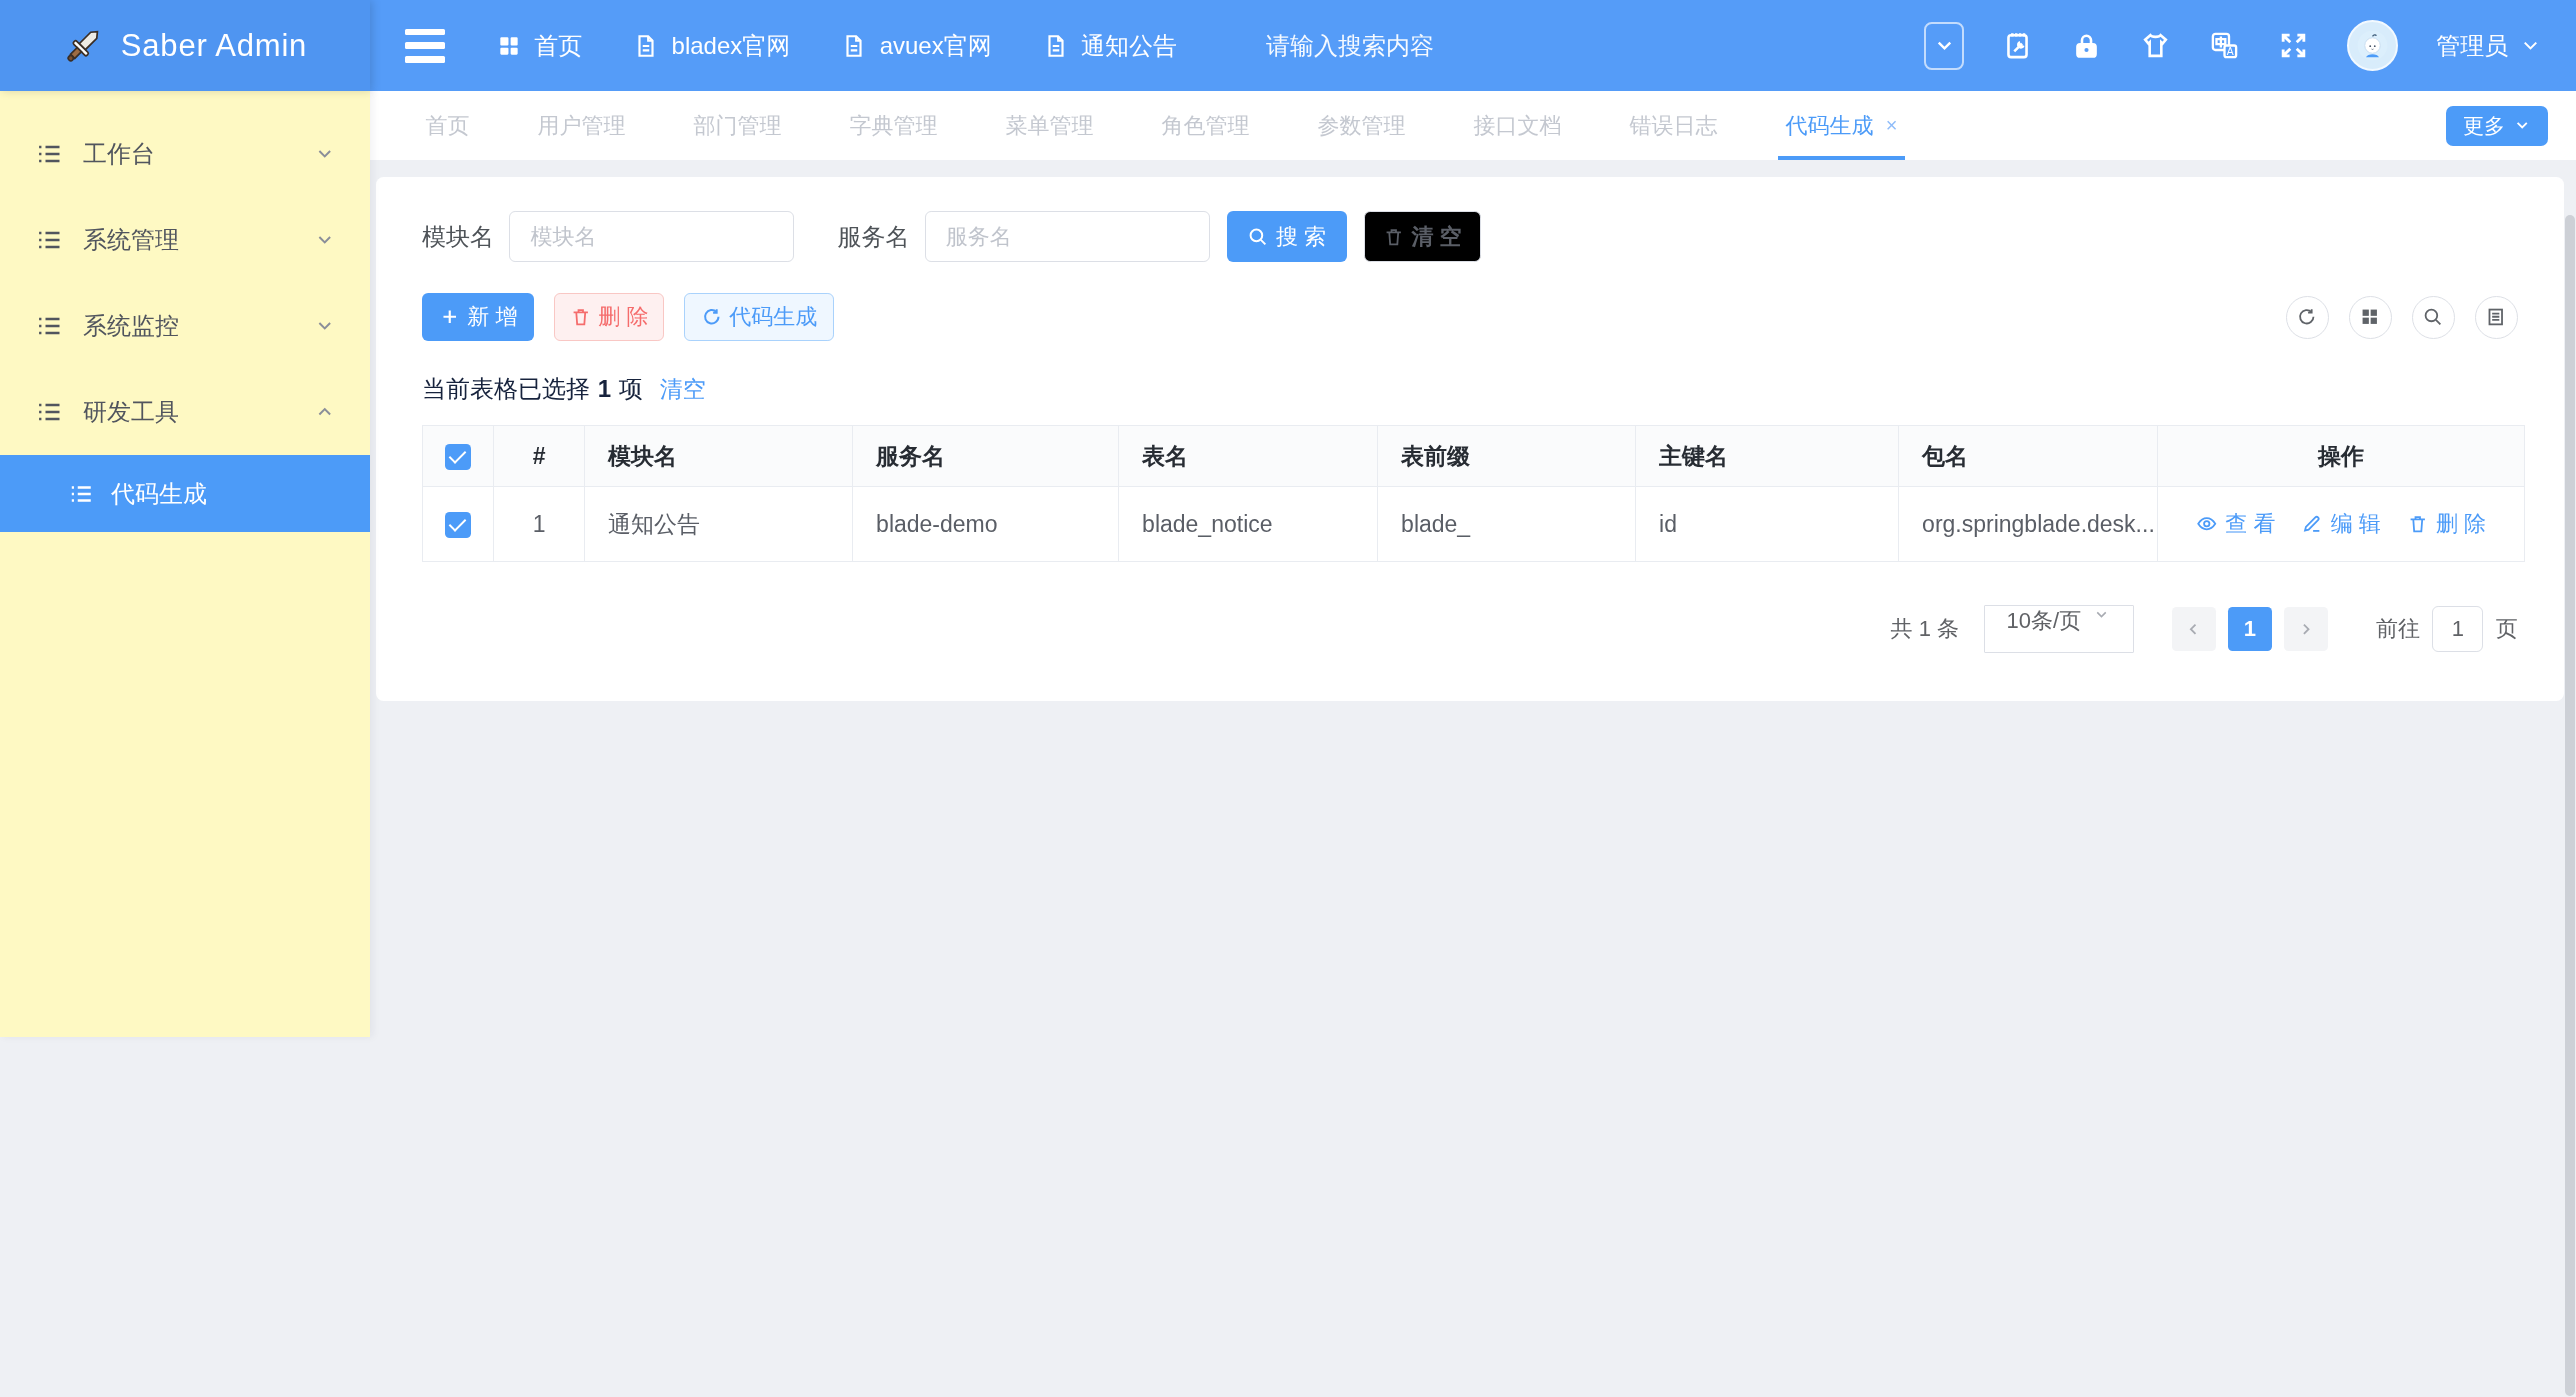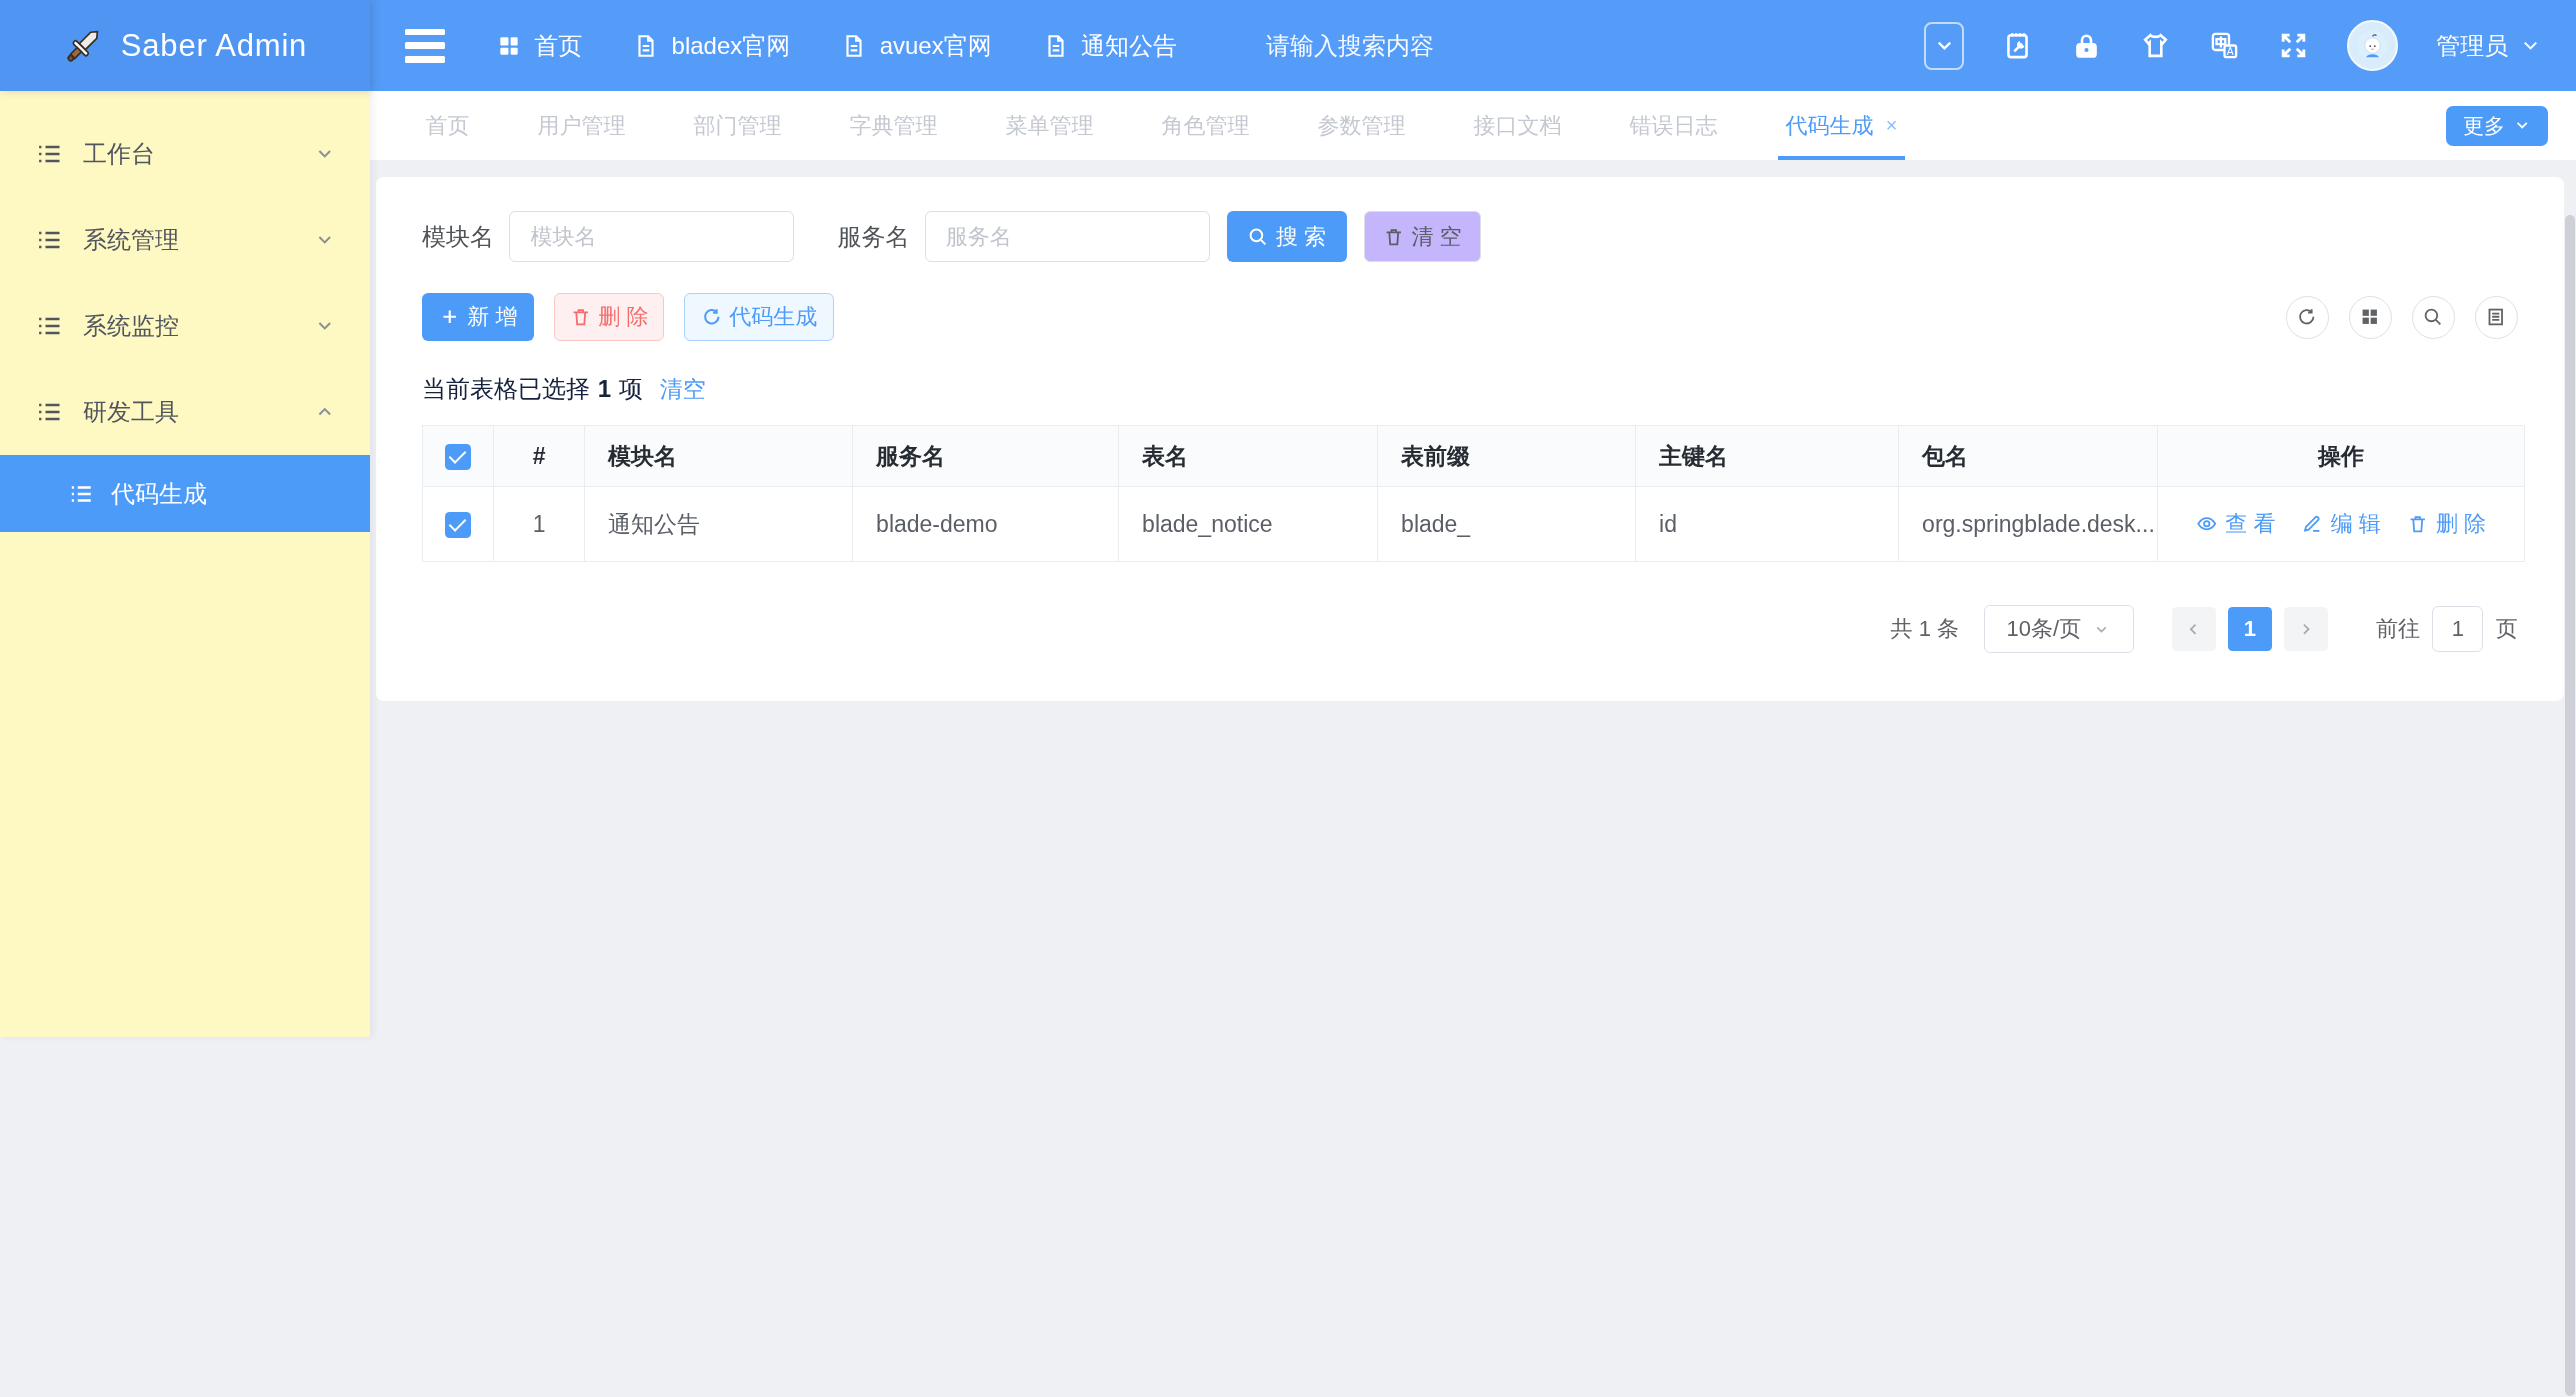--- a/index.html
+++ b/index.html
@@ -56,21 +56,21 @@
 
   
   .filter-row { display:flex; align-items:center; }
   .f-label { font-size:24px; color:#4E5358; margin-right:15.3px; }
   .f-input { width:285px; height:51px; border:1.5px solid #DCDFE6; border-radius:6.1px; padding:0 20px; font-size:22px; color:#606266; outline:none; font-family:inherit; }
   .f-input::placeholder { color:#C0C4CC; }
   .gap-lg { margin-left:43px; }
   .btn { height:51px; border-radius:6.1px; font-size:22px; display:inline-flex; align-items:center; justify-content:center; gap:7px; cursor:pointer; border:1.5px solid transparent; font-family:inherit; white-space:nowrap; }
   .btn svg { width:21.5px; height:21.5px; }
   .btn-primary { background:#4C9BF8; color:#fff; }
-  .btn-plain { background:#c4b5fd; color:#5A5E66; border-color:#DCDFE6; }
+  .btn-plain { background:#000000; color:#5A5E66; border-color:#DCDFE6;font-weight:bold; }
   .btn-danger-light { background:#FEF0F0; color:#F56C6C; border-color:#F9C7C4; }
   .btn-info-light { background:#EFF7FF; color:#4C9BF8; border-color:#A9D2FC; }
   .search-btn { width:120px; margin-left:17px; }
   .clear-btn { width:117px; margin-left:17px; }
 
   
   .action-row { display:flex; align-items:center; margin-top:31px; }
   .action-row .btn { height:48px;align-items:center; }
   .add-btn { width:112px; }
   .del-btn { width:110px; margin-left:20px; }
@@ -92,21 +92,21 @@
   th.c,td.c { text-align:center; padding:0; }
   .checkbox { width:26px; height:26px; border-radius:4.6px; background:#4C9BF8; display:inline-block; position:relative; cursor:pointer; vertical-align:middle; }
   .checkbox::after { content:""; position:absolute; left:8.4px; top:3.1px; width:7px; height:14px; border:solid #fff; border-width:0 2.3px 2.3px 0; transform:rotate(45deg); }
   .op-links { display:flex; align-items:center; justify-content:center; gap:26px; color:#4C9BF8; font-size:22px; }
   .op-link { display:flex; align-items:center; gap:7.7px; cursor:pointer; white-space:nowrap; }
   .op-link svg { width:21.5px; height:21.5px; }
 
   
   .pager { margin-top:43px; display:flex; align-items:center; justify-content:flex-end; font-size:22px; color:#606266; }
   .pg-total { margin-right:24.5px; }
-  .pg-size { width:150px; height:48px; border:1.5px solid #DCDFE6; border-radius:6px; display:flex; align-items:center; justify-content:center; gap:12.3px; cursor:pointer; }
+  .pg-size { width:150px; height:48px; border:1.5px solid #DCDFE6; border-radius:1px; display:flex; justify-content:center; gap:12.3px; cursor:pointer; }
   .pg-size svg { width:17px; height:17px; color:#A8ABB2; }
   .pg-arrow { width:44px; height:44px; border-radius:4.6px; background:#F3F4F6; display:flex; align-items:center; justify-content:center; color:#A8ABB2; cursor:pointer; }
   .pg-arrow svg { width:18.4px; height:18.4px; }
   .pg-prev { margin-left:38px; }
   .pg-page { width:44px; height:44px; border-radius:4.6px; background:#4C9BF8; color:#fff; font-weight:700; display:flex; align-items:center; justify-content:center; margin:0 12.3px; cursor:pointer; }
   .pg-goto { margin-left:48px; }
   .pg-input { width:51px; height:46px; border:1.5px solid #DCDFE6; border-radius:6.1px; text-align:center; font-size:22px; color:#606266; margin:0 12.3px; outline:none; font-family:inherit; }
 
   
   .scroll-thumb { position:absolute; right:1.5px; top:124px; width:10px; height:1181px; border-radius:5.4px; background:#CDD0D6; }

